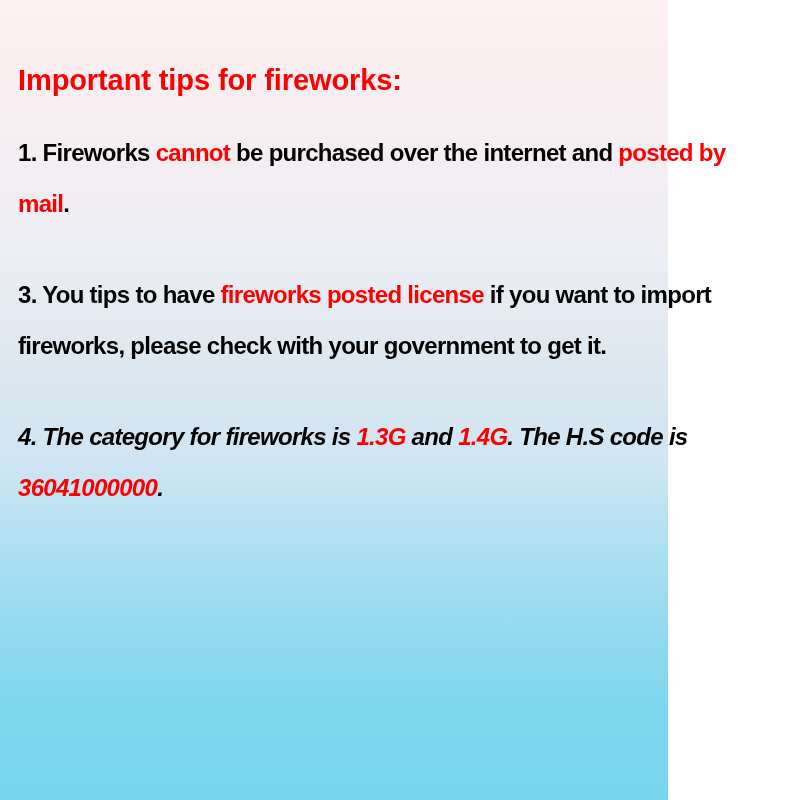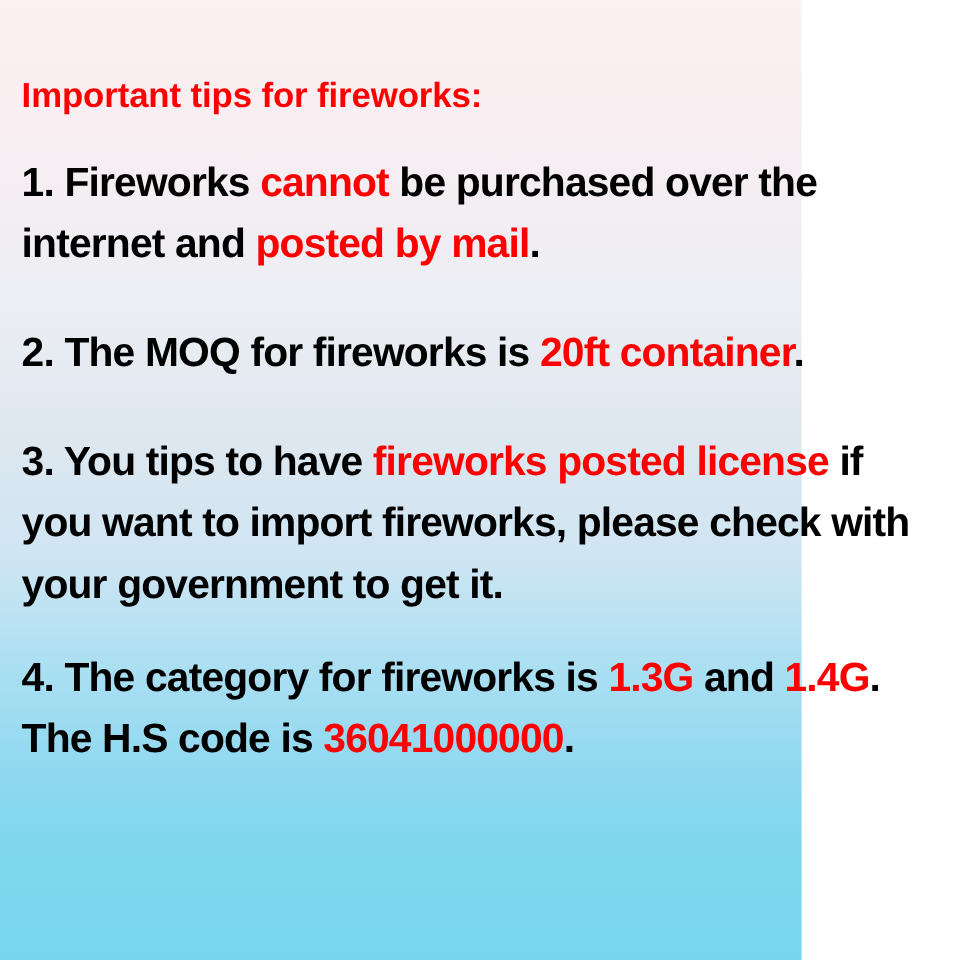--- a/index.html
+++ b/index.html
@@ -44,43 +44,42 @@
     font-size: 29px;
     font-weight: bold;
     line-height: 36px;
     color: #ff0000;
     letter-spacing: -0.1px;
     white-space: nowrap;
   }
 
   .tip-item {
     margin: 0;
-    font-size: 34px;
+    font-size: 24px;
     font-weight: bold;
     line-height: 51px;
     color: #000000;
     letter-spacing: -0.7px;
   }
 
   #tip-1 { margin-top: 29px; }
   #tip-2 { margin-top: 40px; }
   #tip-3 { margin-top: 40px; }
-  #tip-4 { margin-top: 27px; }
+  #tip-4 { margin-top: 40px; font-style: italic; }
 
   .hl {
     color: #ff0000;
   }
 </style>
 </head>
 <body>
 
 <div id="tips-card">
   <div class="content">
 
     <p class="tips-heading">Important tips for fireworks:</p>
 
     <p class="tip-item" id="tip-1"><span>1.</span><span> Fireworks </span><span class="hl">cannot</span><span> be purchased over the internet and </span><span class="hl">posted by mail</span><span>.</span></p>
-    <p class="tip-item" id="tip-2"><span>2.</span><span> The MOQ for fireworks is </span><span class="hl">20ft container</span><span>.</span></p>
     <p class="tip-item" id="tip-3"><span>3.</span><span> You tips to have </span><span class="hl">fireworks posted license</span><span> if you want to import fireworks, please check with your government to get it.</span></p>
     <p class="tip-item" id="tip-4"><span>4.</span><span> The category for fireworks is </span><span class="hl">1.3G</span><span> and </span><span class="hl">1.4G</span><span>. The H.S code is </span><span class="hl">36041000000</span><span>.</span></p>
 
   </div>
 </div>
 
 </body></html>

